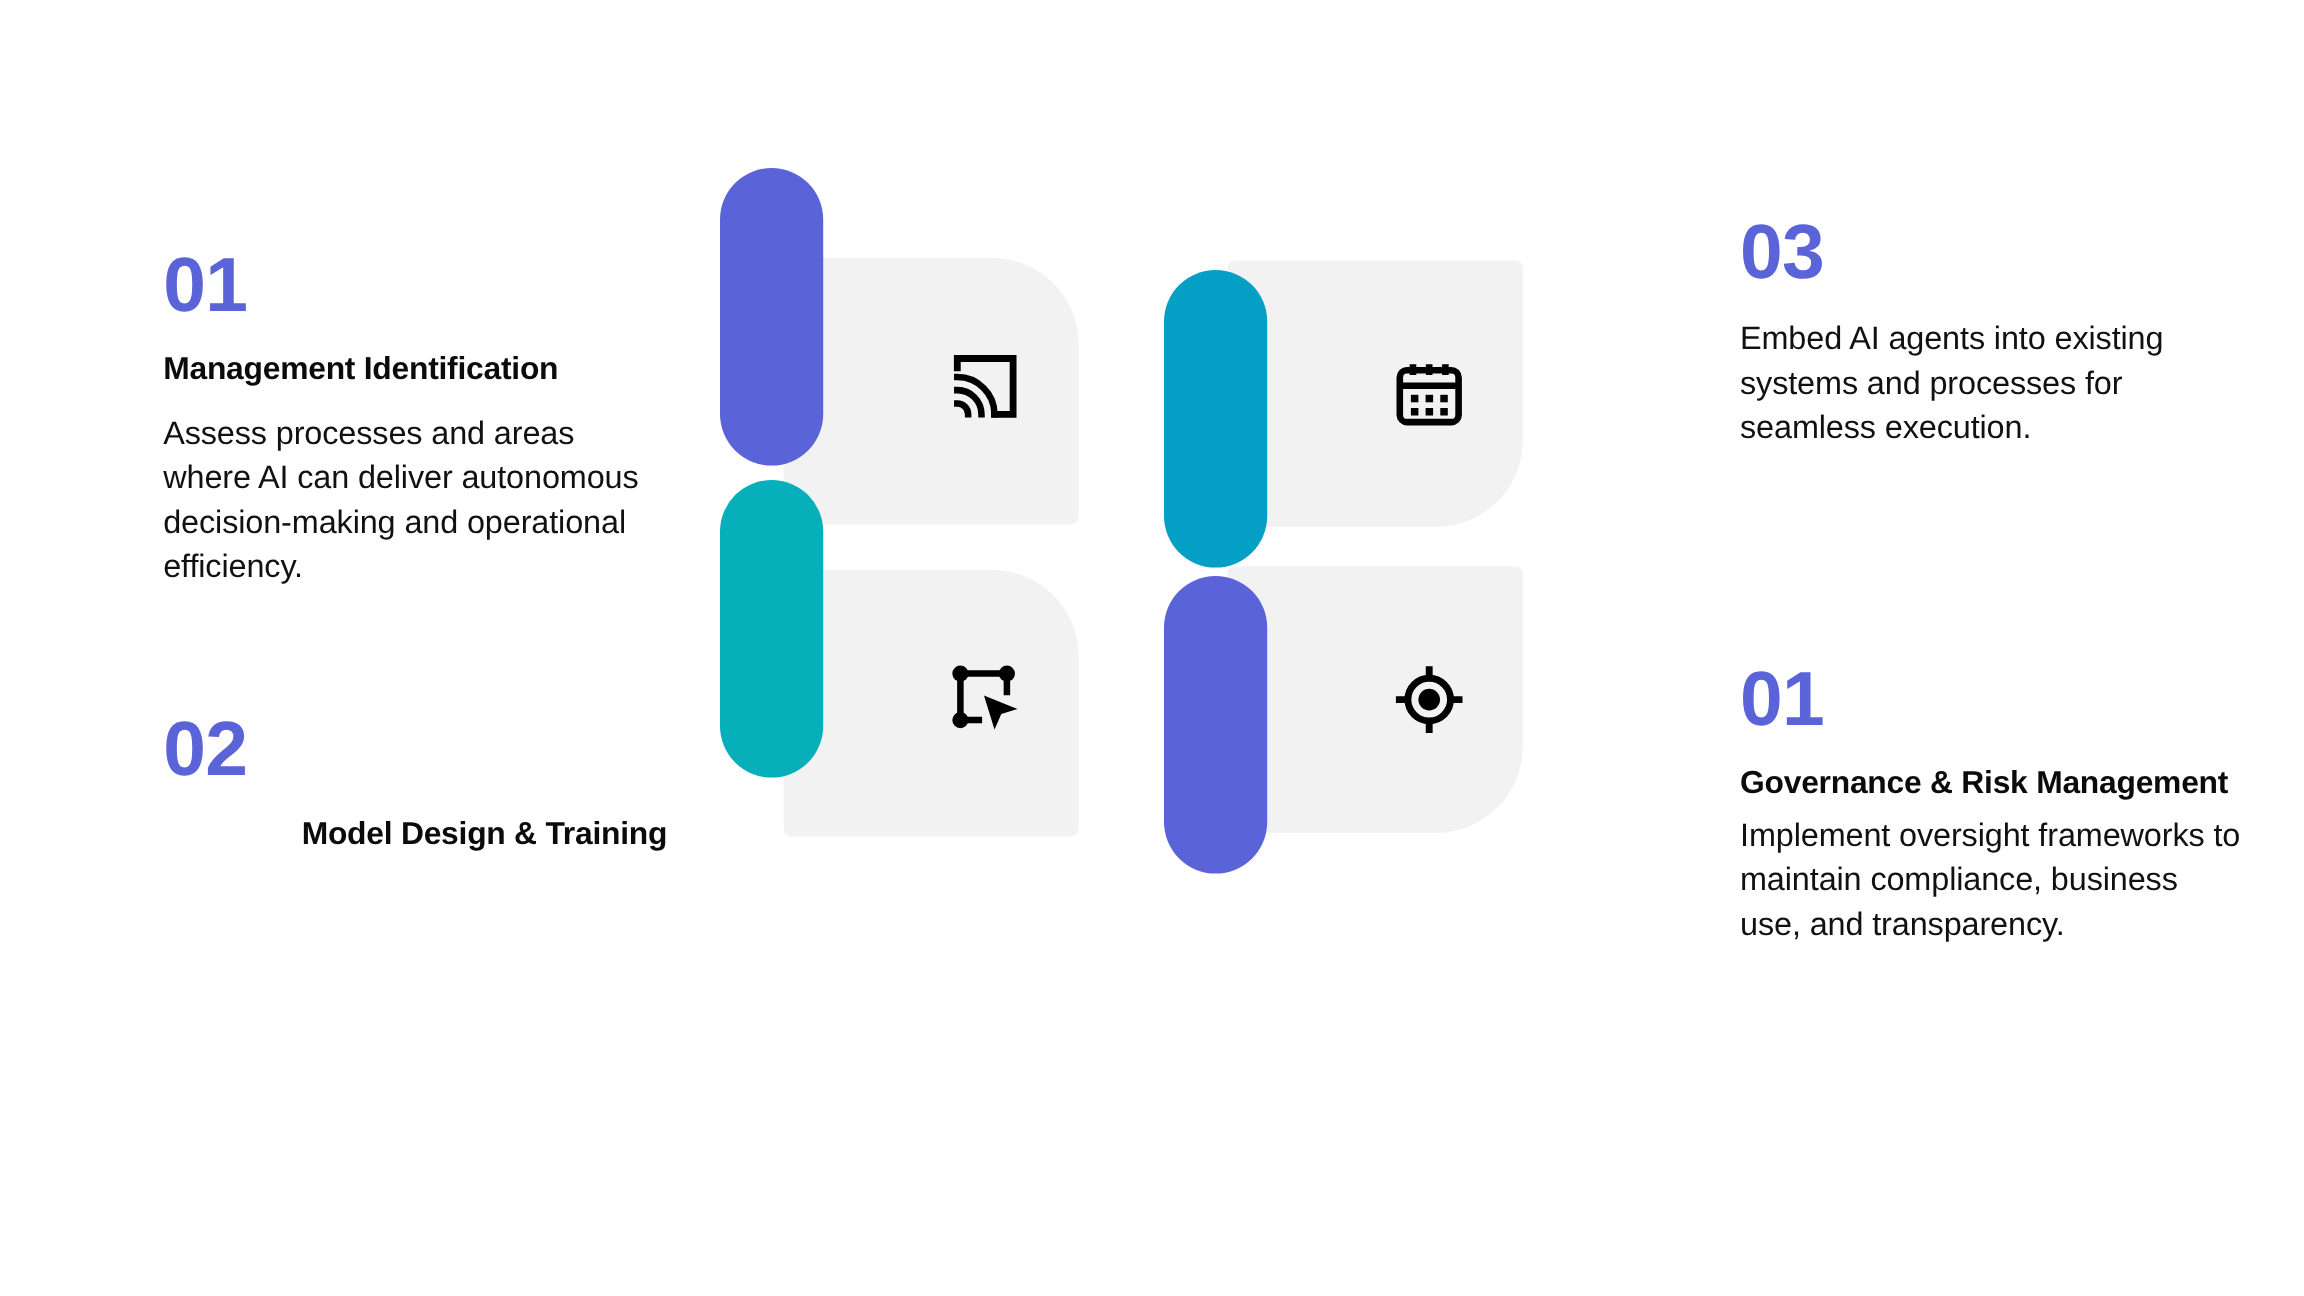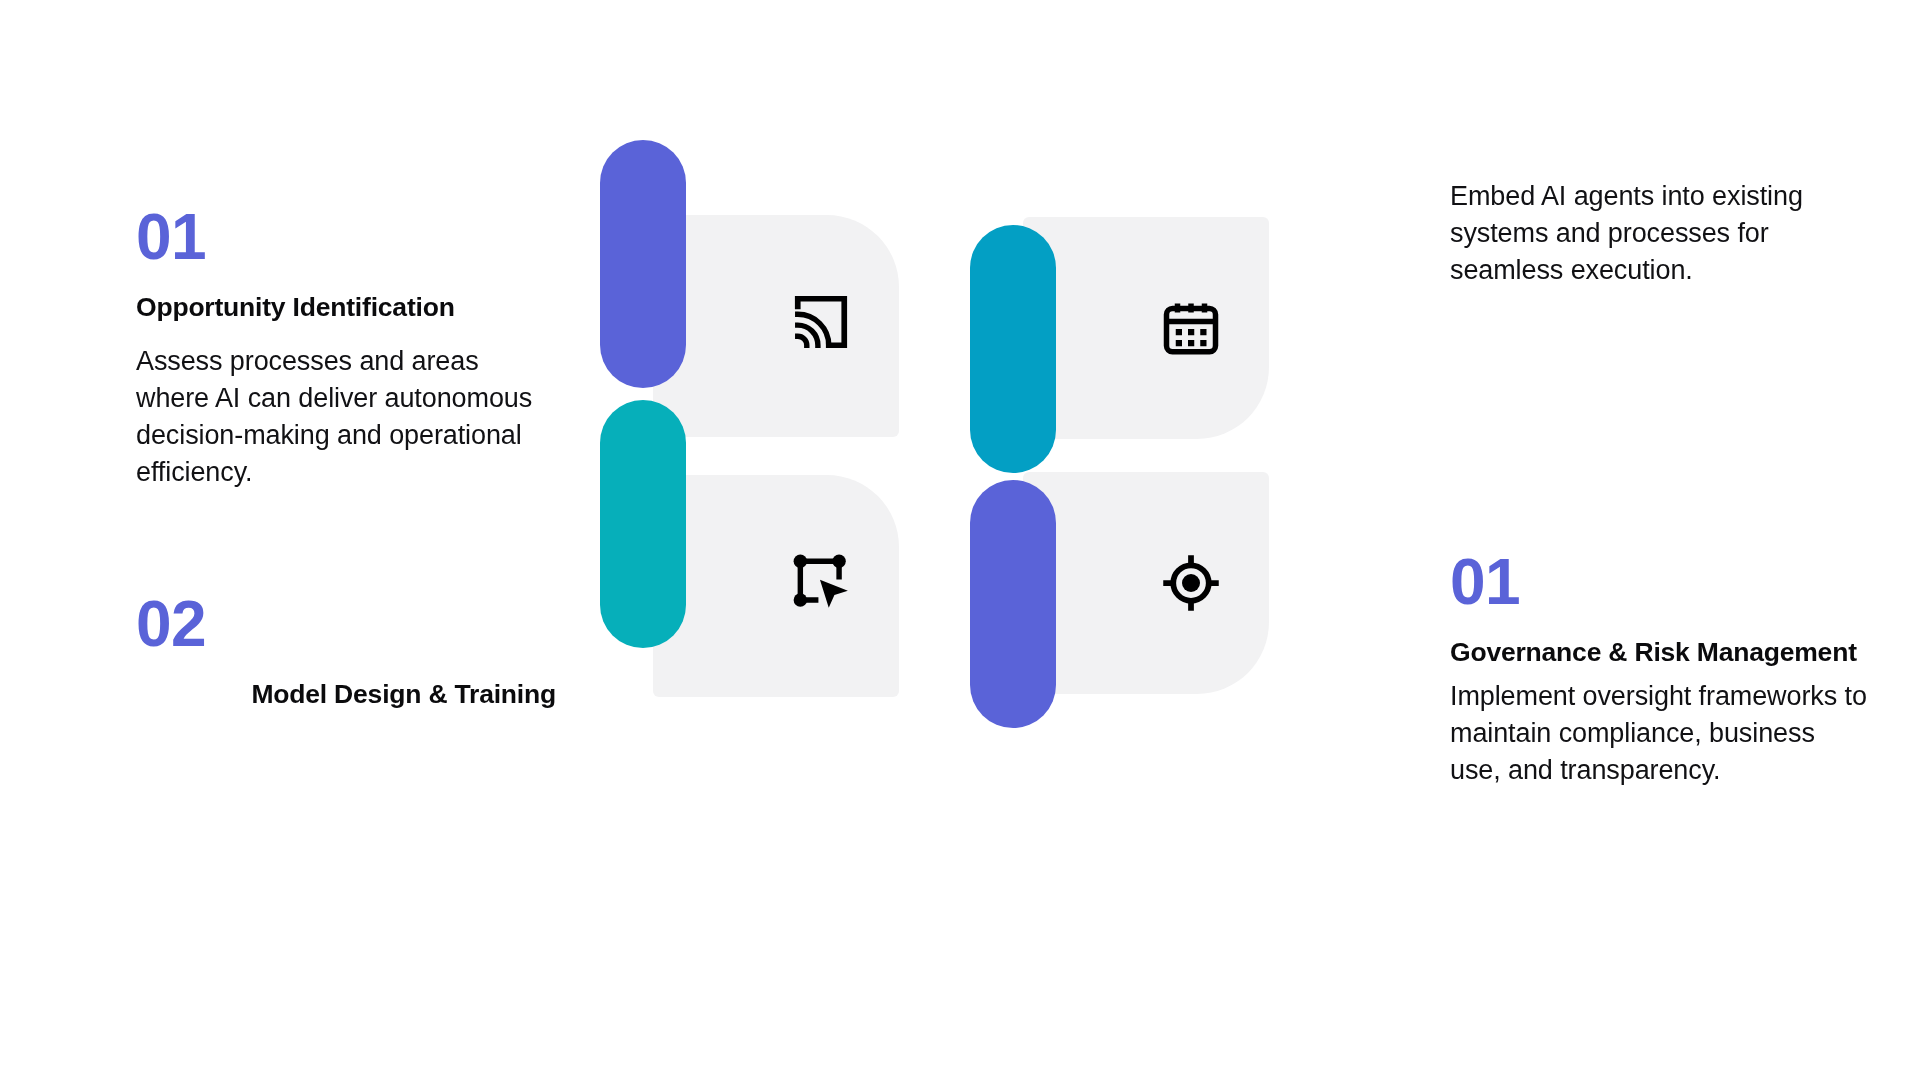--- a/index.html
+++ b/index.html
@@ -116,21 +116,21 @@
 </style>
 </head>
 <body>
 
 <div class="stage">
 
   <div class="col col-left">
 
     <div class="block b1">
       <div class="num" style="color: rgb(90, 99, 216);">01</div>
-      <div class="title">Opportunity Identification</div>
+      <div class="title">Management Identification</div>
       <div class="desc">Assess processes and areas where AI can deliver autonomous decision-making and operational efficiency.</div>
     </div>
 
     <div class="block b2">
       <div class="num" style="color: rgb(90, 99, 216);">02</div>
       <div class="title">Model Design &amp; Training</div>
     </div>
 
   </div>
 
@@ -195,20 +195,21 @@
           </svg>
         </div>
       </div>
     </div>
 
   </div>
 
   <div class="col col-right">
 
     <div class="block b3">
+      <div class="num" style="color: rgb(90, 99, 216);">03</div>
       <div class="desc">Embed AI agents into existing systems and processes for seamless execution.</div>
     </div>
 
     <div class="block b4">
       <div class="num" style="color: rgb(90, 99, 216);">01</div>
       <div class="title">Governance &amp; Risk Management</div>
       <div class="desc">Implement oversight frameworks to maintain compliance, business use, and transparency.</div>
     </div>
 
   </div>

